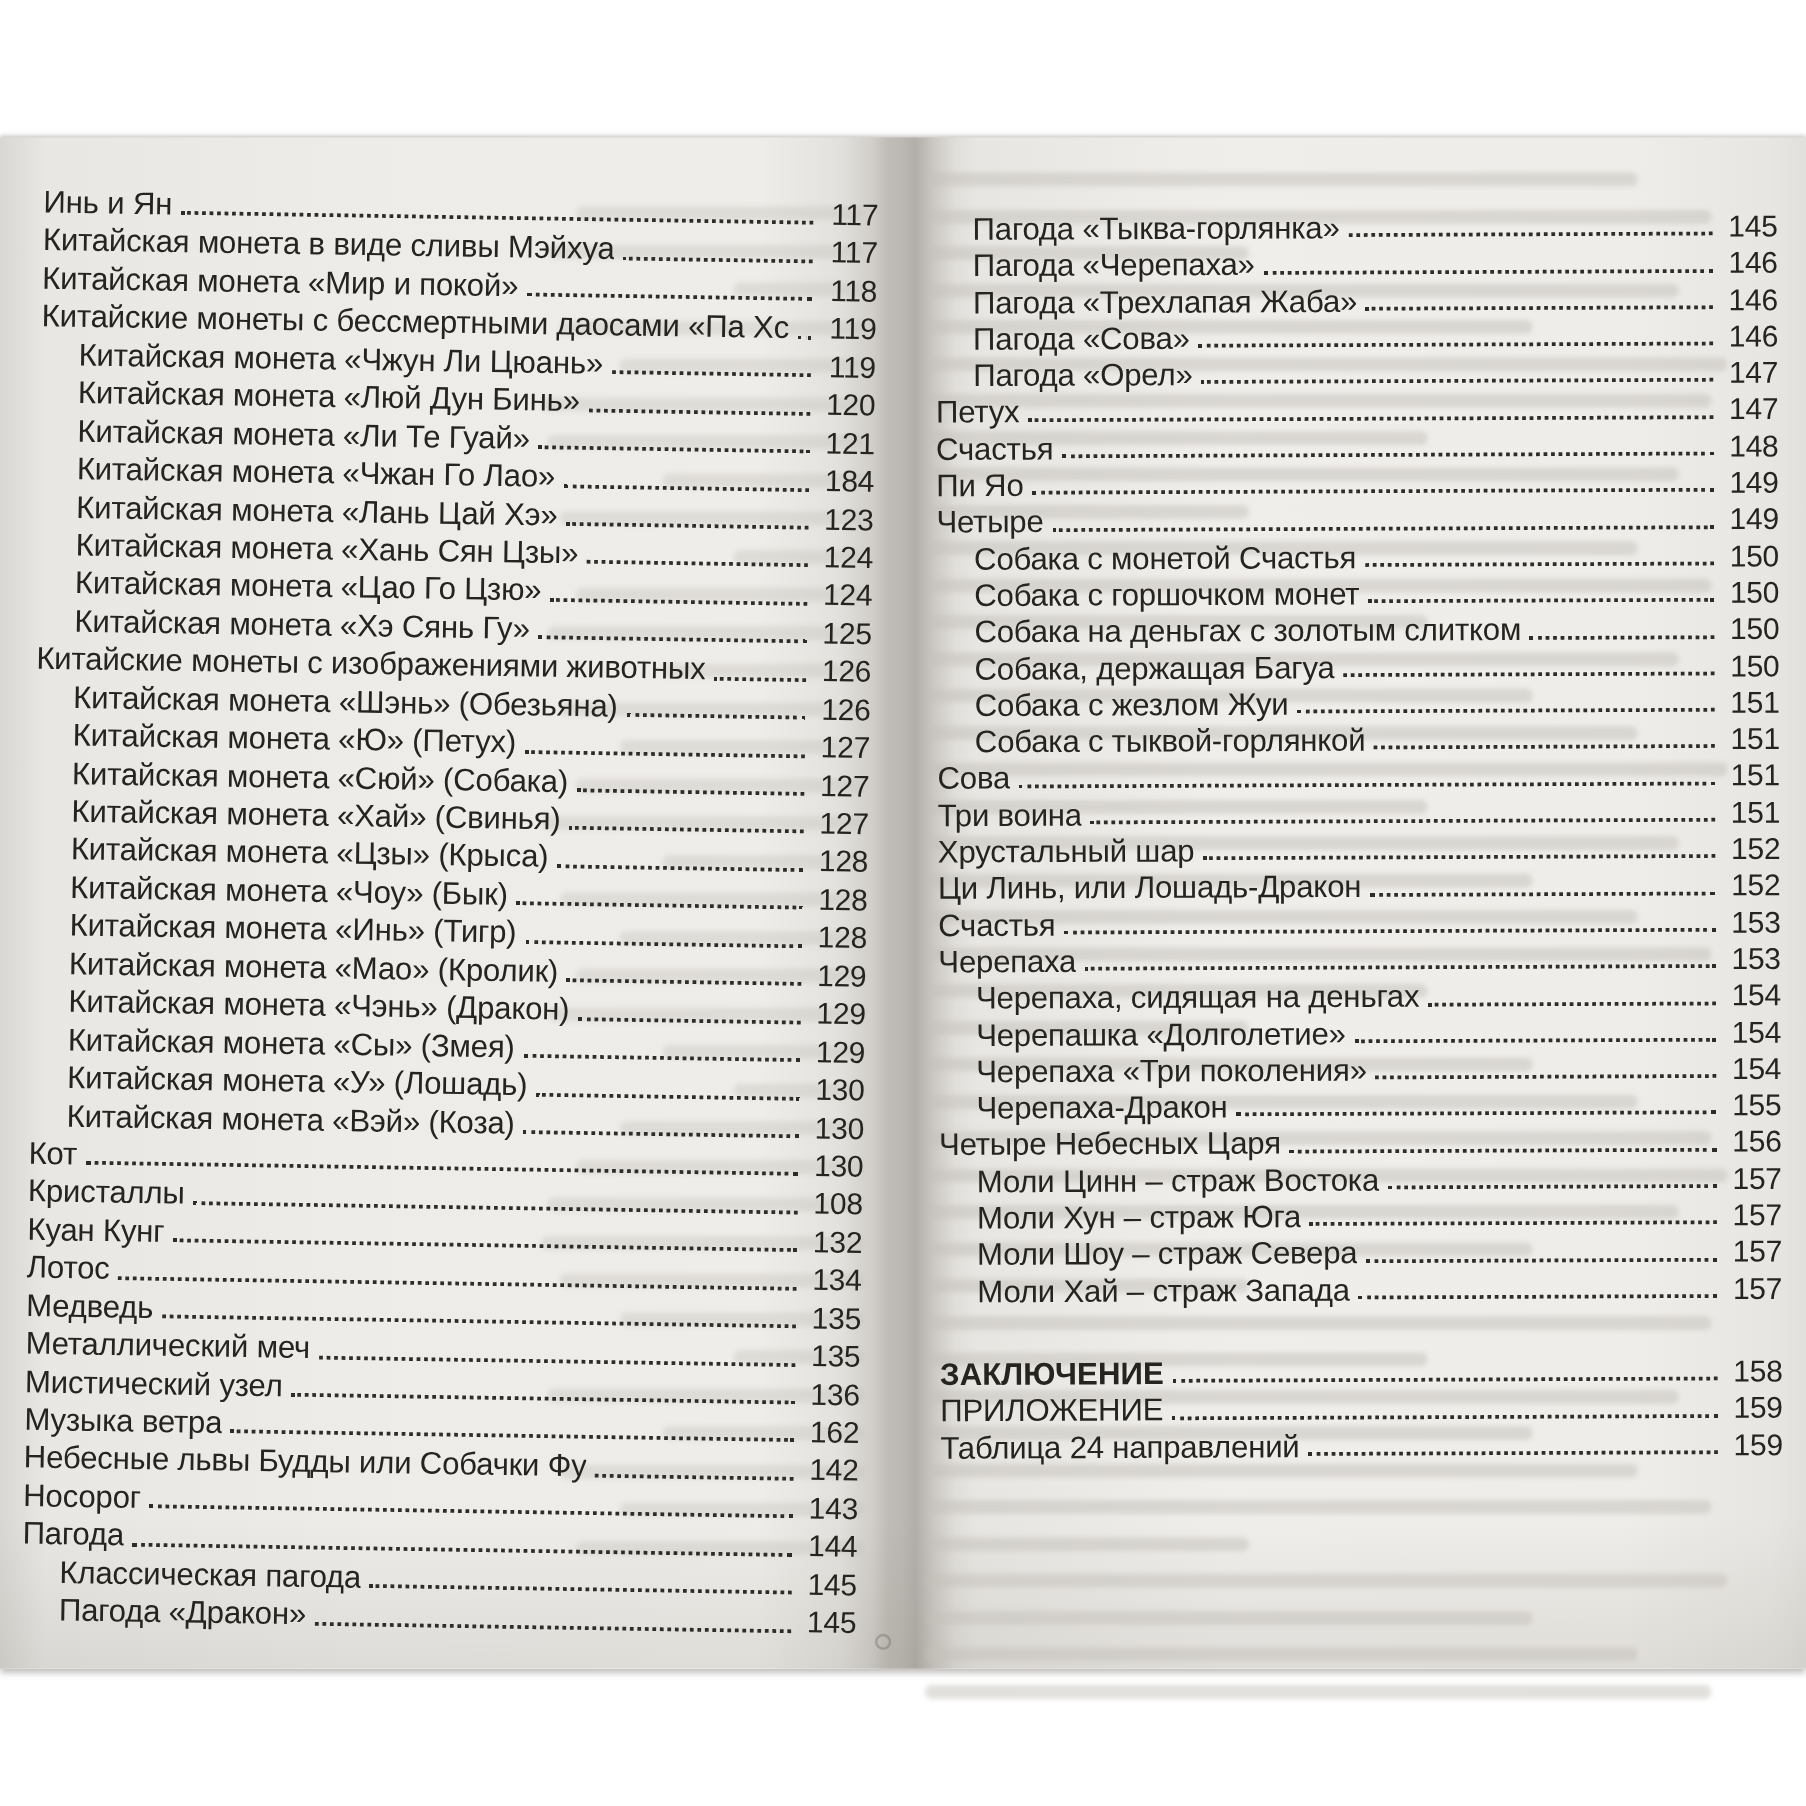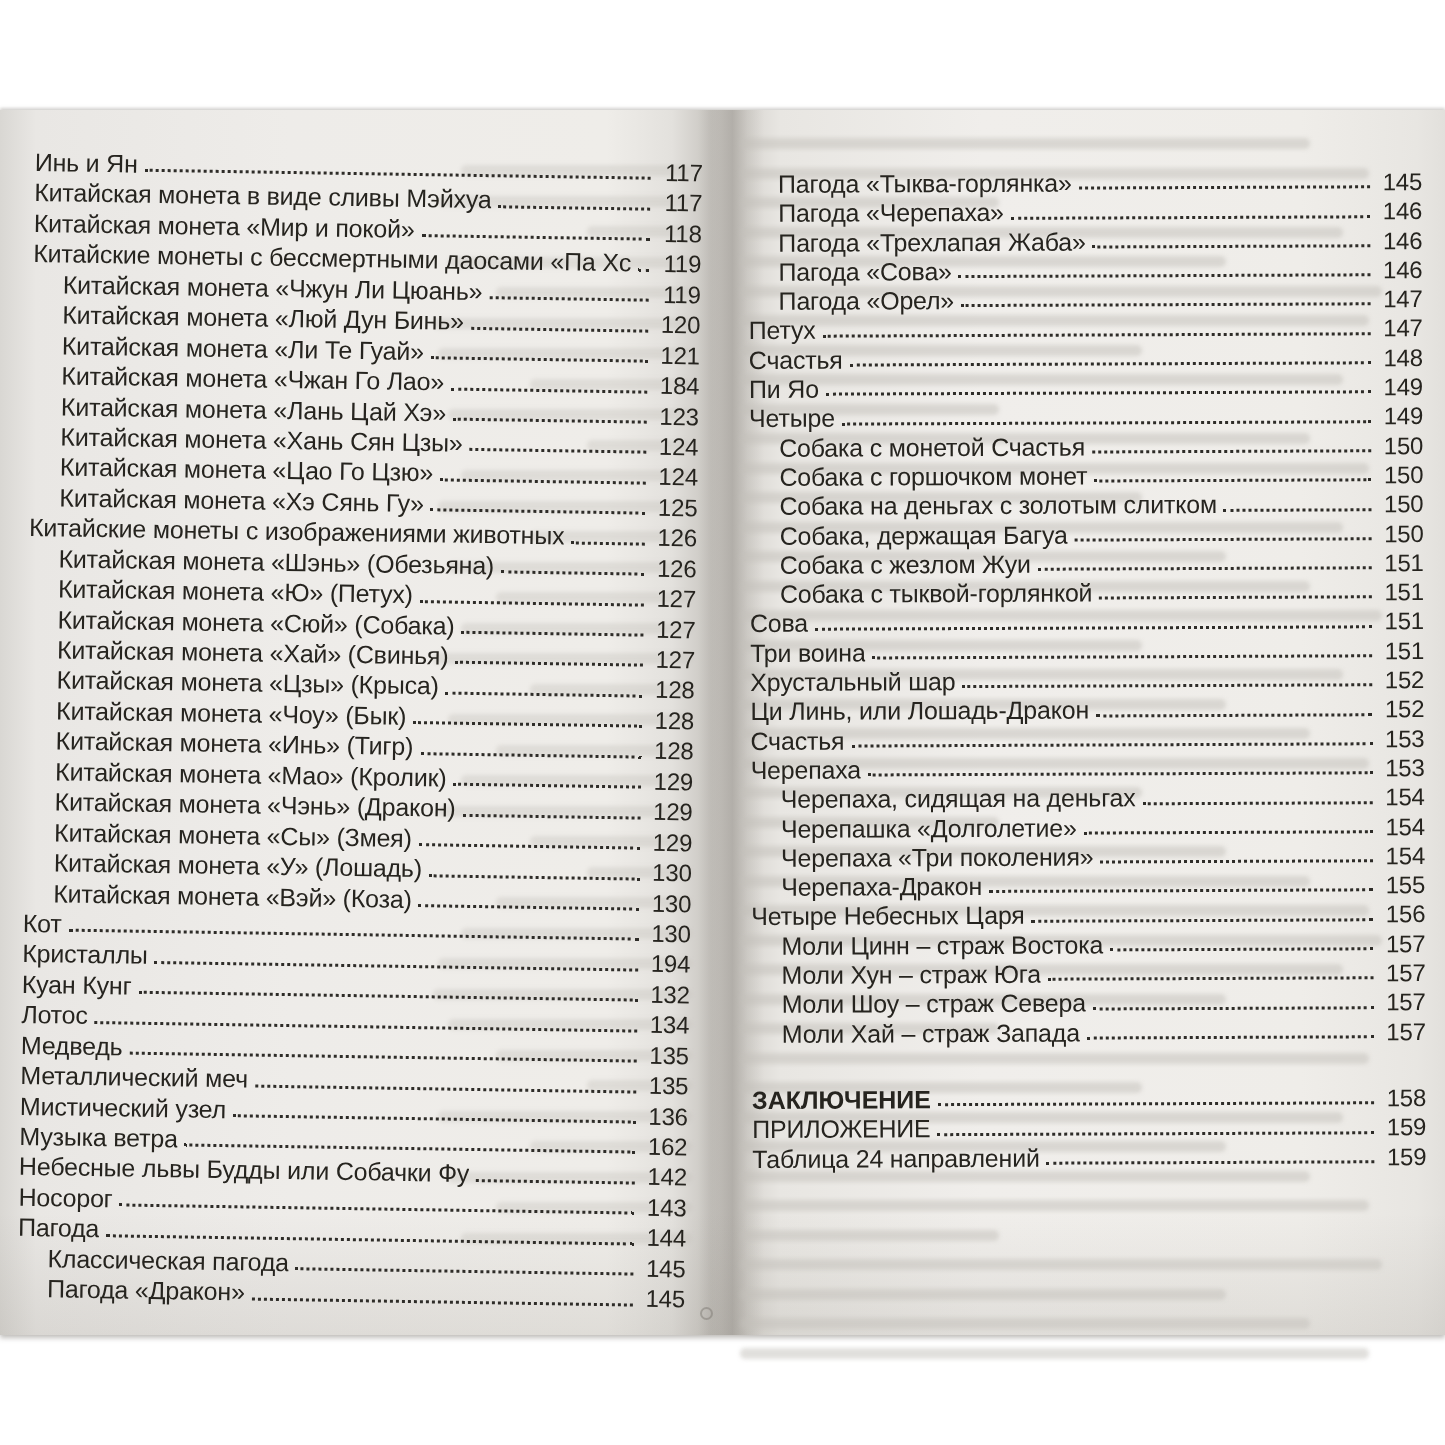--- a/index.html
+++ b/index.html
@@ -221,21 +221,21 @@
             <span class="num">130</span>
           </div>
           <div class="toc-row">
             <span class="lbl">Кот</span>
             <span class="dots"></span>
             <span class="num">130</span>
           </div>
           <div class="toc-row">
             <span class="lbl">Кристаллы</span>
             <span class="dots"></span>
-            <span class="num">194</span>
+            <span class="num">108</span>
           </div>
           <div class="toc-row">
             <span class="lbl">Куан Кунг</span>
             <span class="dots"></span>
             <span class="num">132</span>
           </div>
           <div class="toc-row">
             <span class="lbl">Лотос</span>
             <span class="dots"></span>
             <span class="num">134</span>

